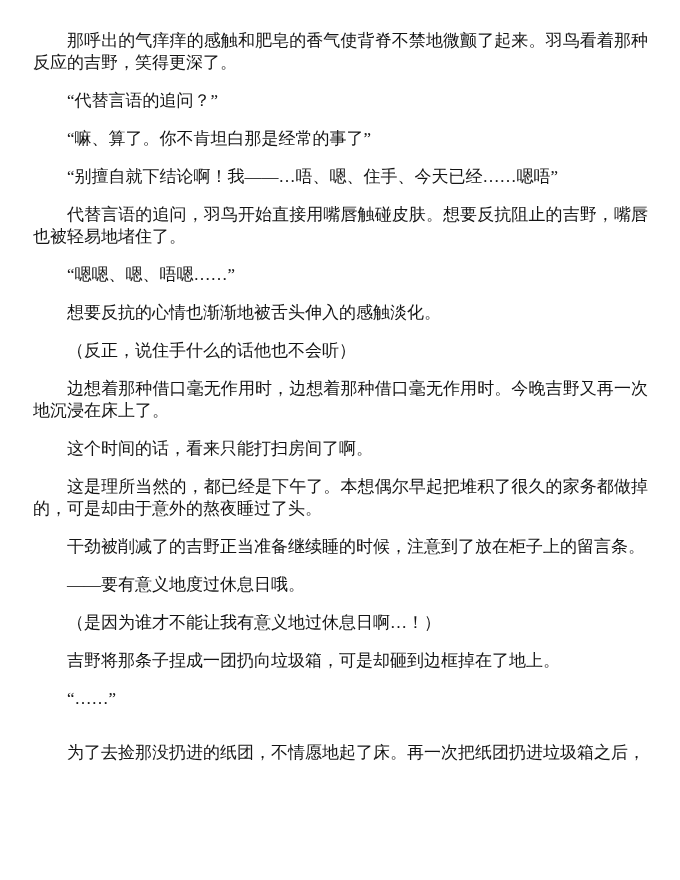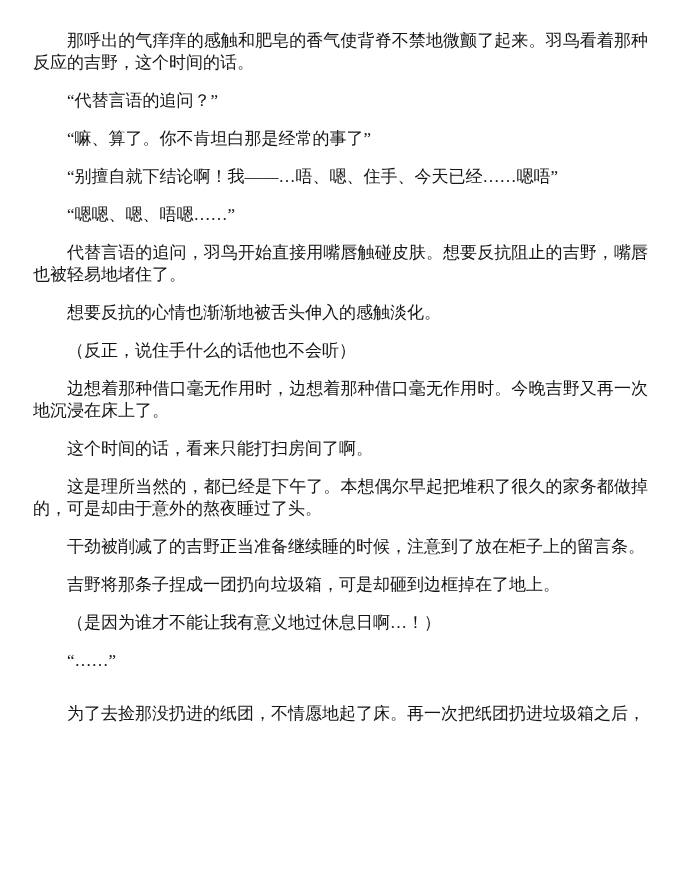--- a/index.html
+++ b/index.html
@@ -32,38 +32,38 @@
     padding: 0;
     text-indent: 2em;
     word-break: break-all;
     line-break: strict;
   }
   .text-body p:first-child {
     margin-top: 0;
   }
   .text-body p.extra-gap {
     margin-top: 32px;
-    font-family: Liberation Mono, monospace;
   }
 </style>
 </head>
 <body>
 
 <div class="page">
   <div class="text-body">
-      <p>那呼出的气痒痒的感触和肥皂的香气使背脊不禁地微颤了起来。羽鸟看着那种反应的吉野，这个时间的话。</p>
+      <p>那呼出的气痒痒的感触和肥皂的香气使背脊不禁地微颤了起来。羽鸟看着那种反应的吉野，笑得更深了。</p>
       <p>“代替言语的追问？”</p>
       <p>“嘛、算了。你不肯坦白那是经常的事了”</p>
       <p>“别擅自就下结论啊！我——…唔、嗯、住手、今天已经……嗯唔”</p>
+      <p>代替言语的追问，羽鸟开始直接用嘴唇触碰皮肤。想要反抗阻止的吉野，嘴唇也被轻易地堵住了。</p>
       <p>“嗯嗯、嗯、唔嗯……”</p>
-      <p>代替言语的追问，羽鸟开始直接用嘴唇触碰皮肤。想要反抗阻止的吉野，嘴唇也被轻易地堵住了。</p>
       <p>想要反抗的心情也渐渐地被舌头伸入的感触淡化。</p>
       <p>（反正，说住手什么的话他也不会听）</p>
       <p>边想着那种借口毫无作用时，边想着那种借口毫无作用时。今晚吉野又再一次地沉浸在床上了。</p>
       <p>这个时间的话，看来只能打扫房间了啊。</p>
       <p>这是理所当然的，都已经是下午了。本想偶尔早起把堆积了很久的家务都做掉的，可是却由于意外的熬夜睡过了头。</p>
       <p>干劲被削减了的吉野正当准备继续睡的时候，注意到了放在柜子上的留言条。</p>
+      <p>——要有意义地度过休息日哦。</p>
+      <p>（是因为谁才不能让我有意义地过休息日啊…！）</p>
       <p>吉野将那条子捏成一团扔向垃圾箱，可是却砸到边框掉在了地上。</p>
-      <p>（是因为谁才不能让我有意义地过休息日啊…！）</p>
       <p>“……”</p>
       <p class="extra-gap">为了去捡那没扔进的纸团，不情愿地起了床。再一次把纸团扔进垃圾箱之后，</p>
     </div>
 </div>
 
 </body></html>

